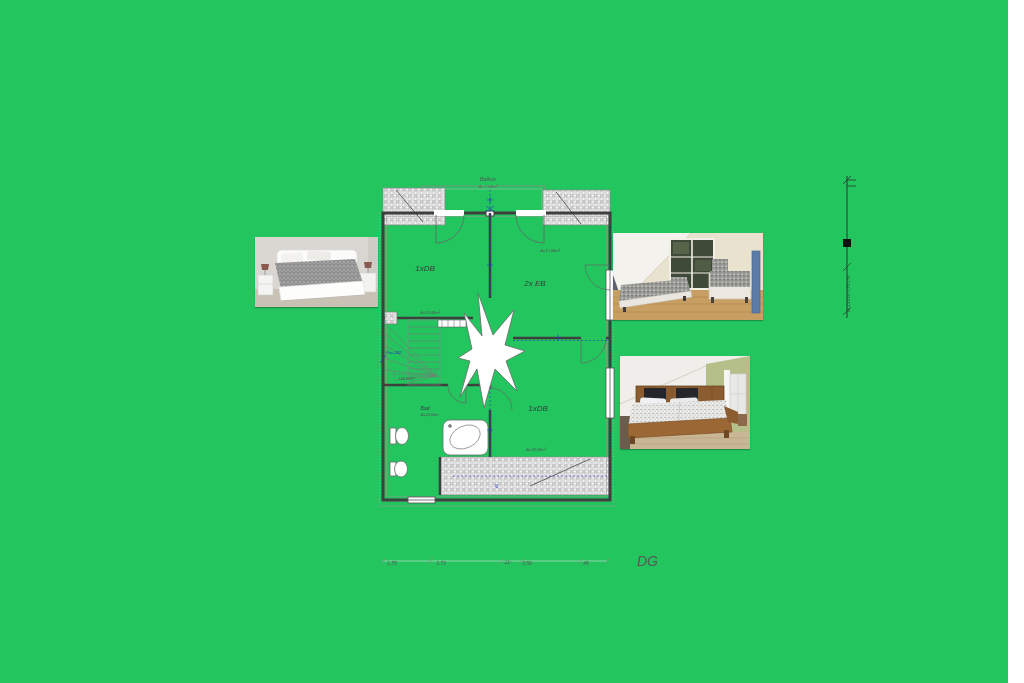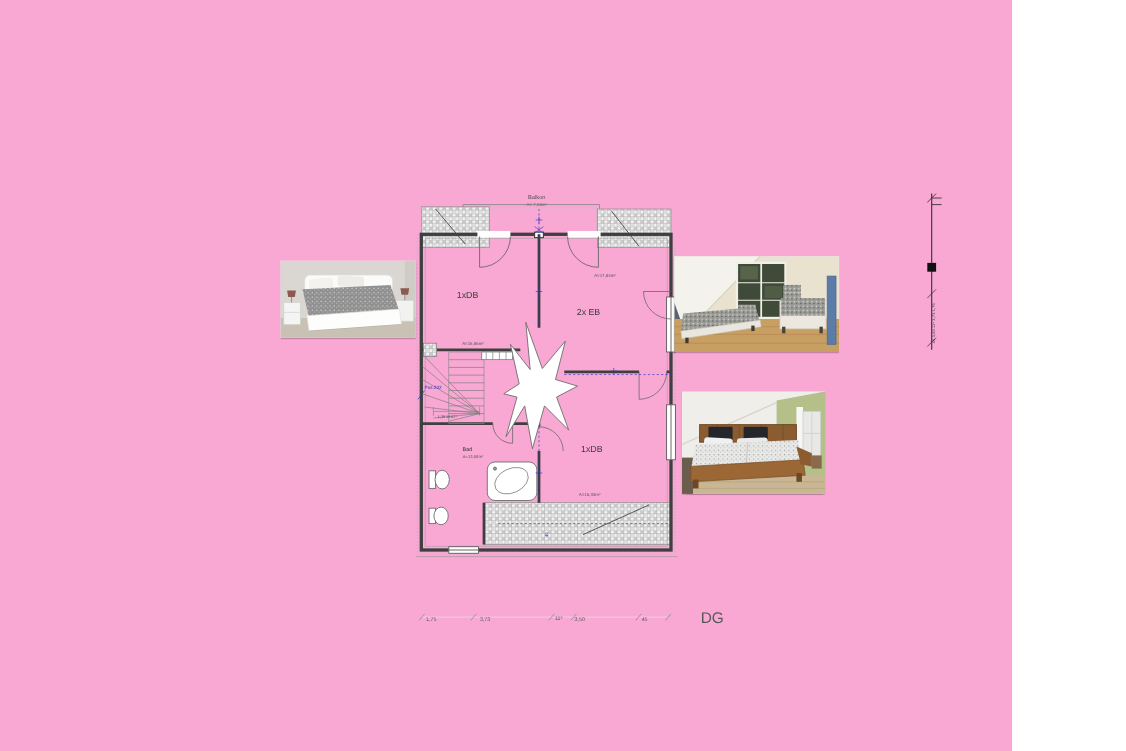--- a/index.html
+++ b/index.html
@@ -1,17 +1,17 @@
 <!DOCTYPE html>
 <html><head>
 <meta charset="utf-8">
 <style>
   html,body{margin:0;padding:0;background:#ffffff;}
-  .canvas{position:relative;width:920px;height:683px;background:#f9a8d4;overflow:hidden;
-          font-family:"Liberation Sans",sans-serif;}
+  .canvas{position:relative;width:1008px;height:683px;background:#22c55e;overflow:hidden;
+          font-family:"Liberation Sans",sans-serif;font-style:italic;}
   .abs{position:absolute;}
   .photo{position:absolute;box-shadow:0 1px 1px rgba(0,0,0,.25);background:#eee;}
   .photo svg{display:block;}
   svg text{font-family:"Liberation Sans",sans-serif;}
 </style>
 </head>
 <body>
 
 <div class="canvas">
 

